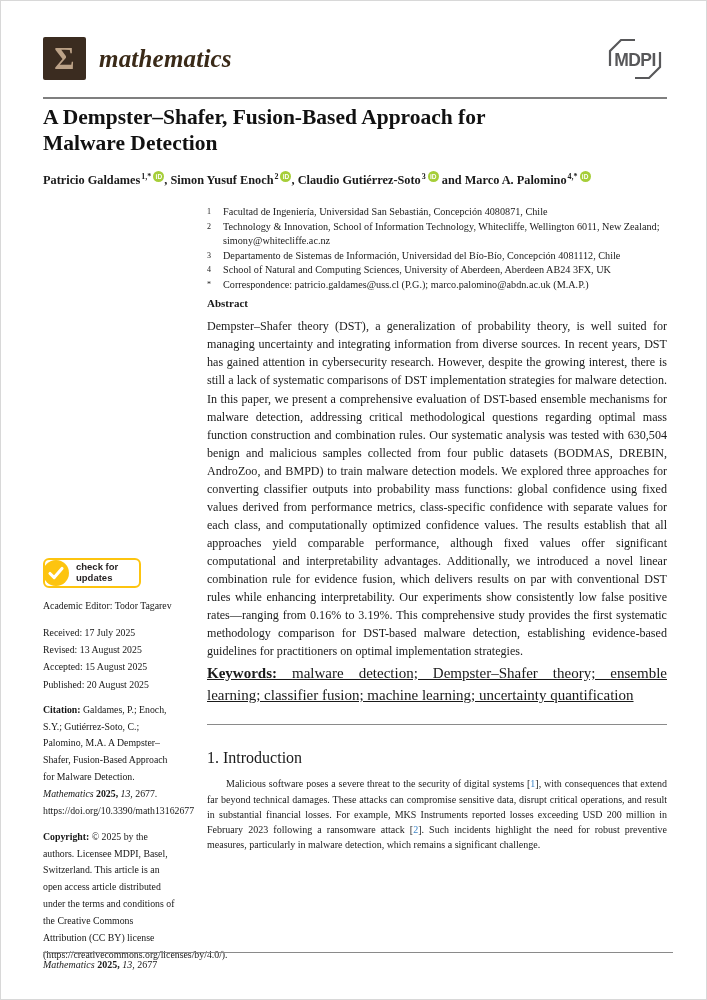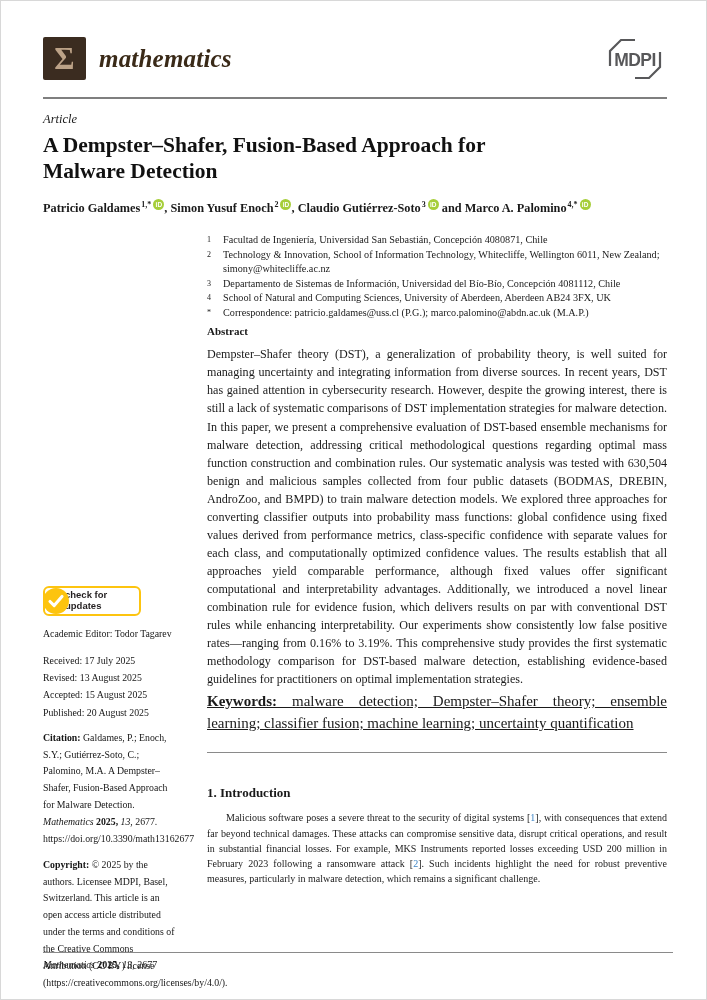--- a/index.html
+++ b/index.html
@@ -47,42 +47,42 @@
   
   .content { display: flex; margin-top: 17px; }
   .sidebar {
     flex: none; width: 133px; margin-right: 31px; padding-top: 353px;
     font-size: 9.8px; line-height: 1.72; color: #161616;
   }
   .side-block { margin-bottom: 9px; }
   .badge {
     position: relative; width: 98px; height: 30px;
     border: 2px solid #fdc40f; border-radius: 6px; background: #fff;
-    display: flex; align-items: center; padding-left: 20px; margin-bottom: 10px;
+    display: flex; align-items: center; padding-left: 31px; margin-bottom: 10px;
     cursor: pointer;
   }
   .badge-circle { position: absolute; left: -3px; top: -1px; width: 28px; height: 28px; }
   .badge-text {
     font-family: "Liberation Sans", sans-serif; font-weight: bold;
     font-size: 9.5px; line-height: 1.12; color: #231f20;
   }
   .dates div { line-height: 1.76; }
   .doi-link { cursor: pointer; margin-top: 40px; }
   
   .main { flex: 1; min-width: 0; }
   .affiliations { font-size: 10.2px; line-height: 1.43; }
   .aff-row { display: flex; }
   .aff-marker { flex: none; width: 16px; font-size: 8px; position: relative; top: 1px; }
   .aff-text { flex: 1; }
   .abstract-heading { margin-top: 5px; font-size: 11px; font-weight: bold; }
   .body-par { margin-top: 8px; font-size: 12.1px; line-height: 1.49; text-align: justify; }
   .kw-par { margin-top: 2px; font-size: 15px; line-height: 1.49; text-align: justify; text-decoration: underline; }
   .msc-par { margin-top: 15px; font-size: 12.1px; }
   .section-rule { height: 1px; background: #8a8a8a; margin-top: 18px; }
-  .section-heading { margin-top: 32px; font-size: 13px; font-weight: bold; }
+  .section-heading { margin-top: 24px; font-size: 16px; font-weight: normal; }
   .intro-par {
     margin-top: 9px; font-size: 10px; line-height: 1.52;
     text-align: justify; text-indent: 19px;
   }
   .cite { color: #3d85c6; text-decoration: none; cursor: pointer; }
   
   .footer { position: absolute; left: 42px; right: 33px; top: 951px; }
   .footer-rule { height: 1px; background: #8a8a8a; }
   .footer-row {
     display: flex; justify-content: space-between;
@@ -104,21 +104,20 @@
     <div class="mdpi-logo">
       <svg width="64" height="44" viewBox="0 0 64 44">
         <path d="M7 29 L7 14 L18 3 L32 3" stroke="#58585a" stroke-width="2.2" fill="none"></path>
         <path d="M57 15 L57 30 L46 41 L32 41" stroke="#58585a" stroke-width="2.2" fill="none"></path>
         <text x="32" y="29" text-anchor="middle" font-family="Liberation Sans, sans-serif" font-size="17.5" font-weight="bold" fill="#58585a" letter-spacing="-0.5">MDPI</text>
       </svg>
     </div>
   </div>
   <div class="header-rule"></div>
 
-  <div class="article-type">Article</div>
   <h1 class="page-title">A Dempster–Shafer, Fusion-Based Approach for Malware Detection</h1>
 
   <div class="authors">
     <span>Patricio Galdames</span><sup>1,*</sup><span class="orcid"></span><span>, </span><span>Simon Yusuf Enoch</span><sup>2</sup><span class="orcid"></span><span>, </span><span>Claudio Gutiérrez-Soto</span><sup>3</sup><span class="orcid"></span><span> and </span><span>Marco A. Palomino</span><sup>4,*</sup><span class="orcid"></span>
   </div>
 
   <div class="content">
 
     <div class="sidebar">
       <div class="badge">

